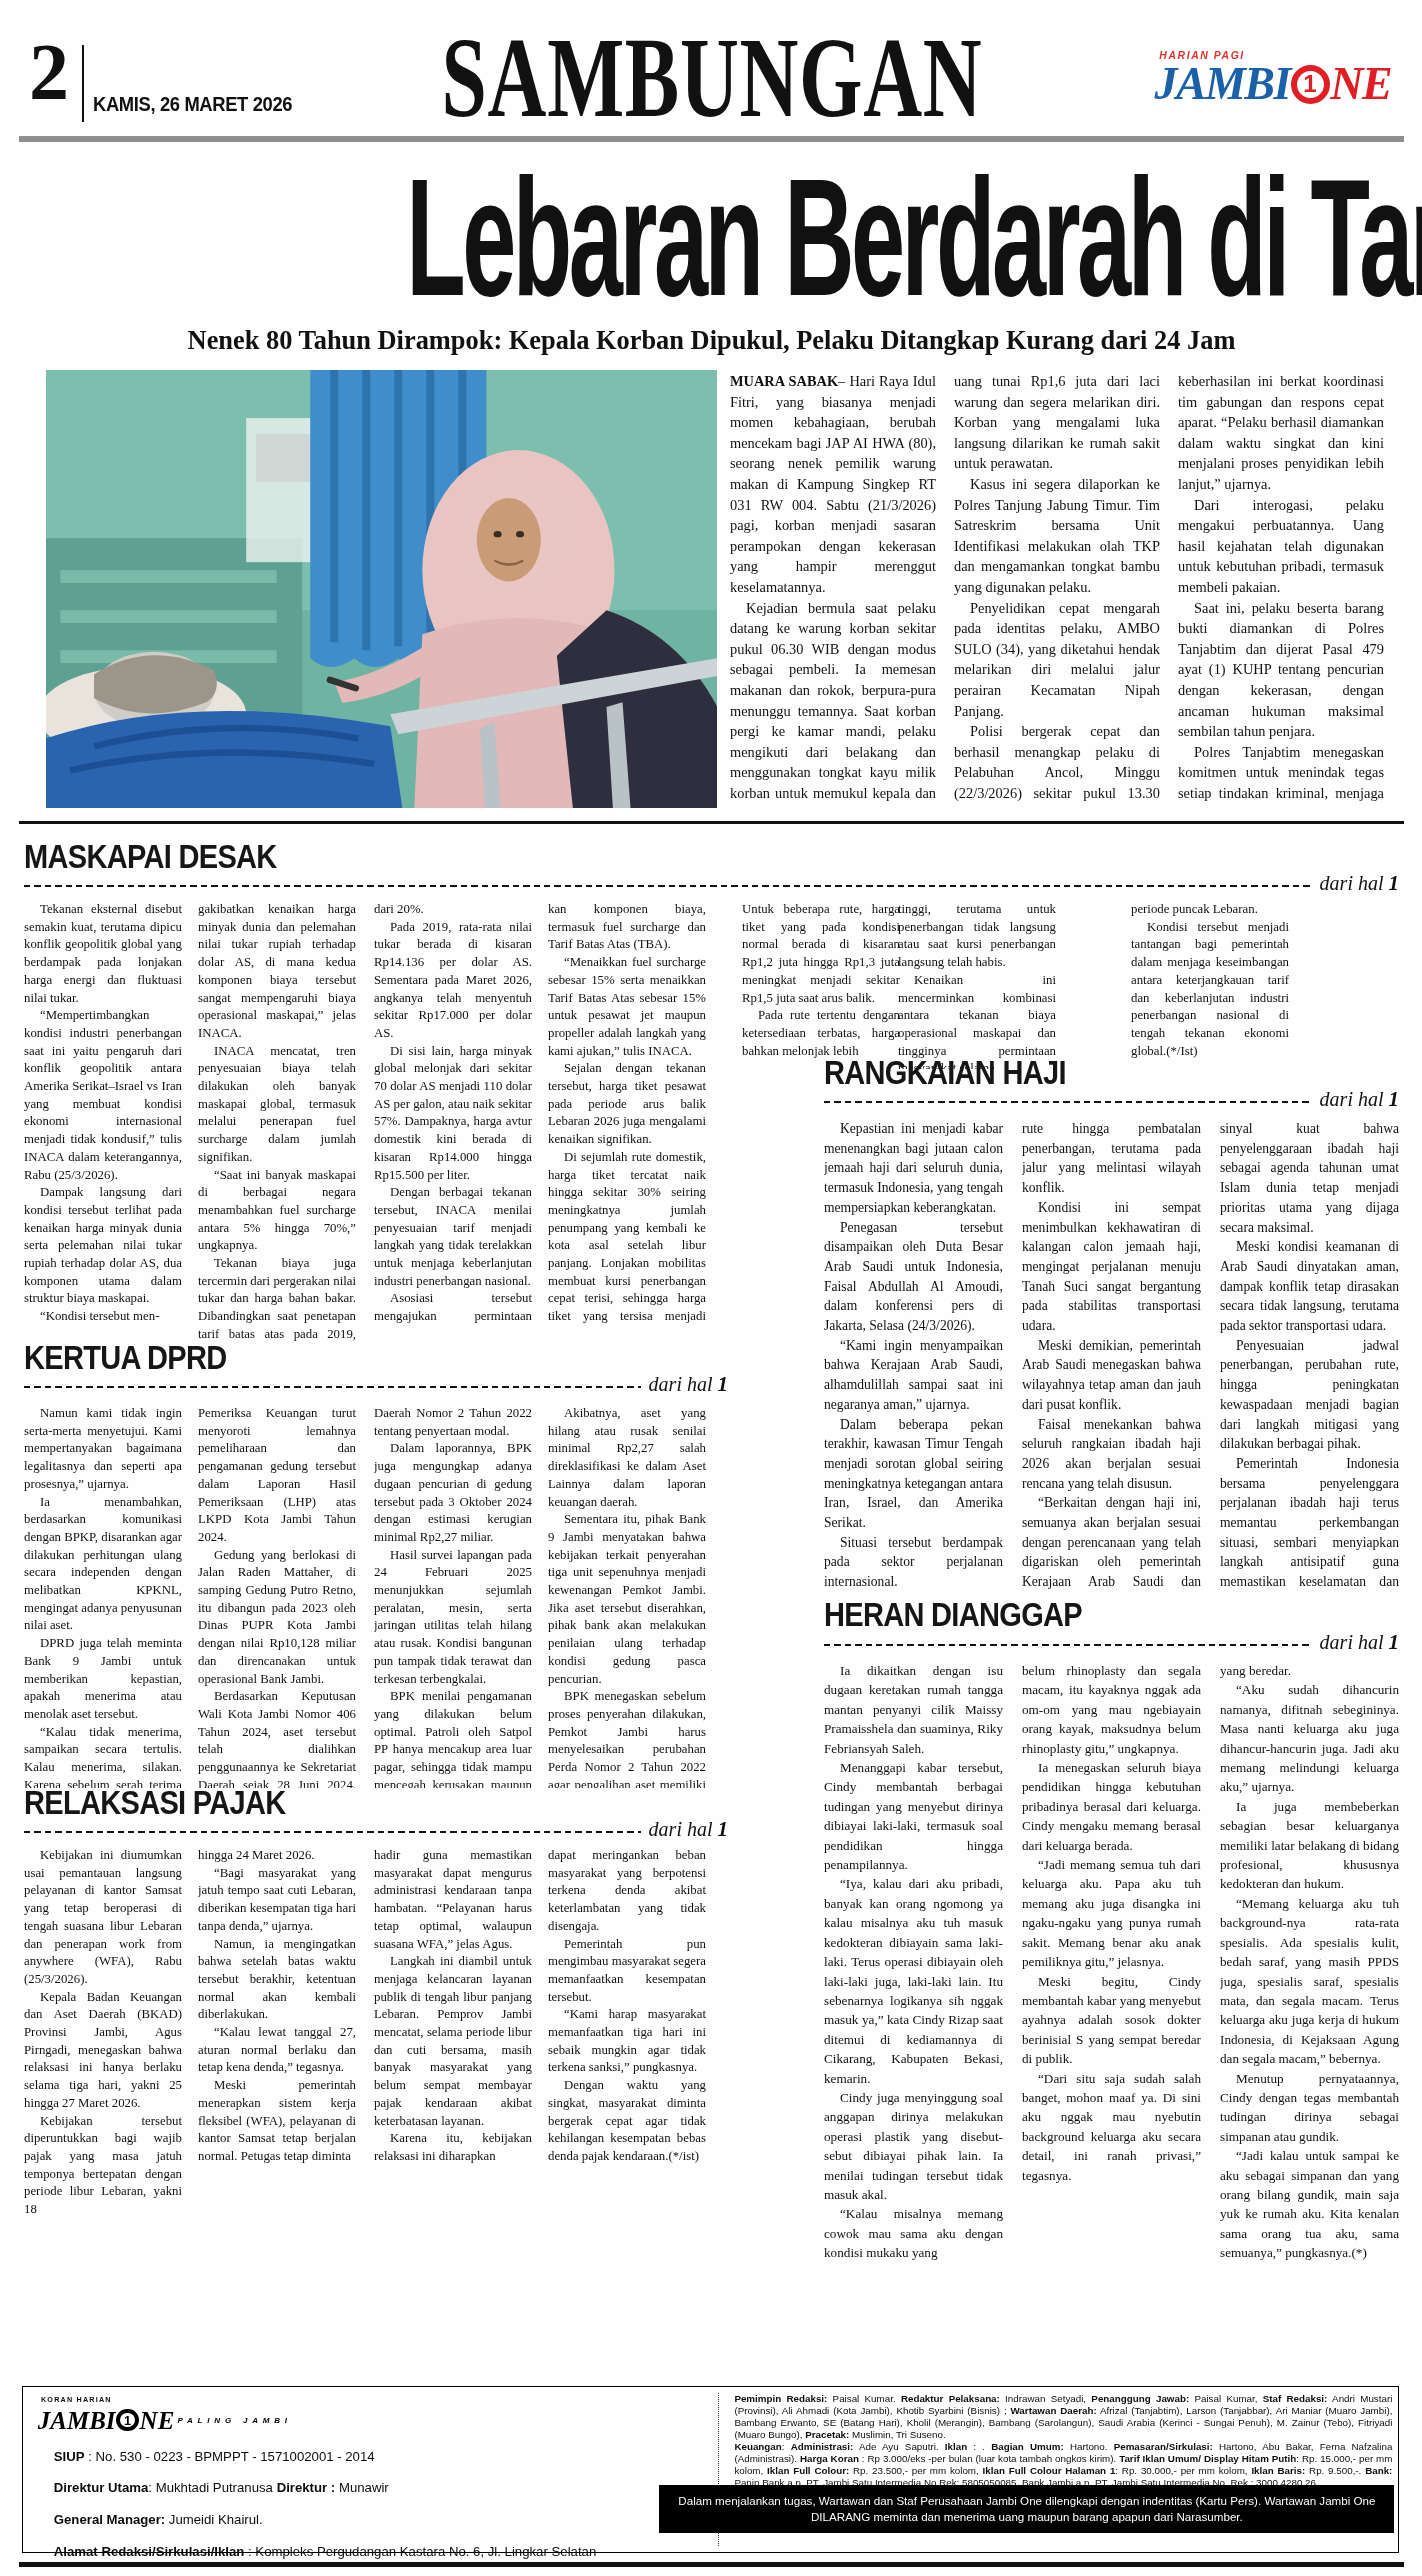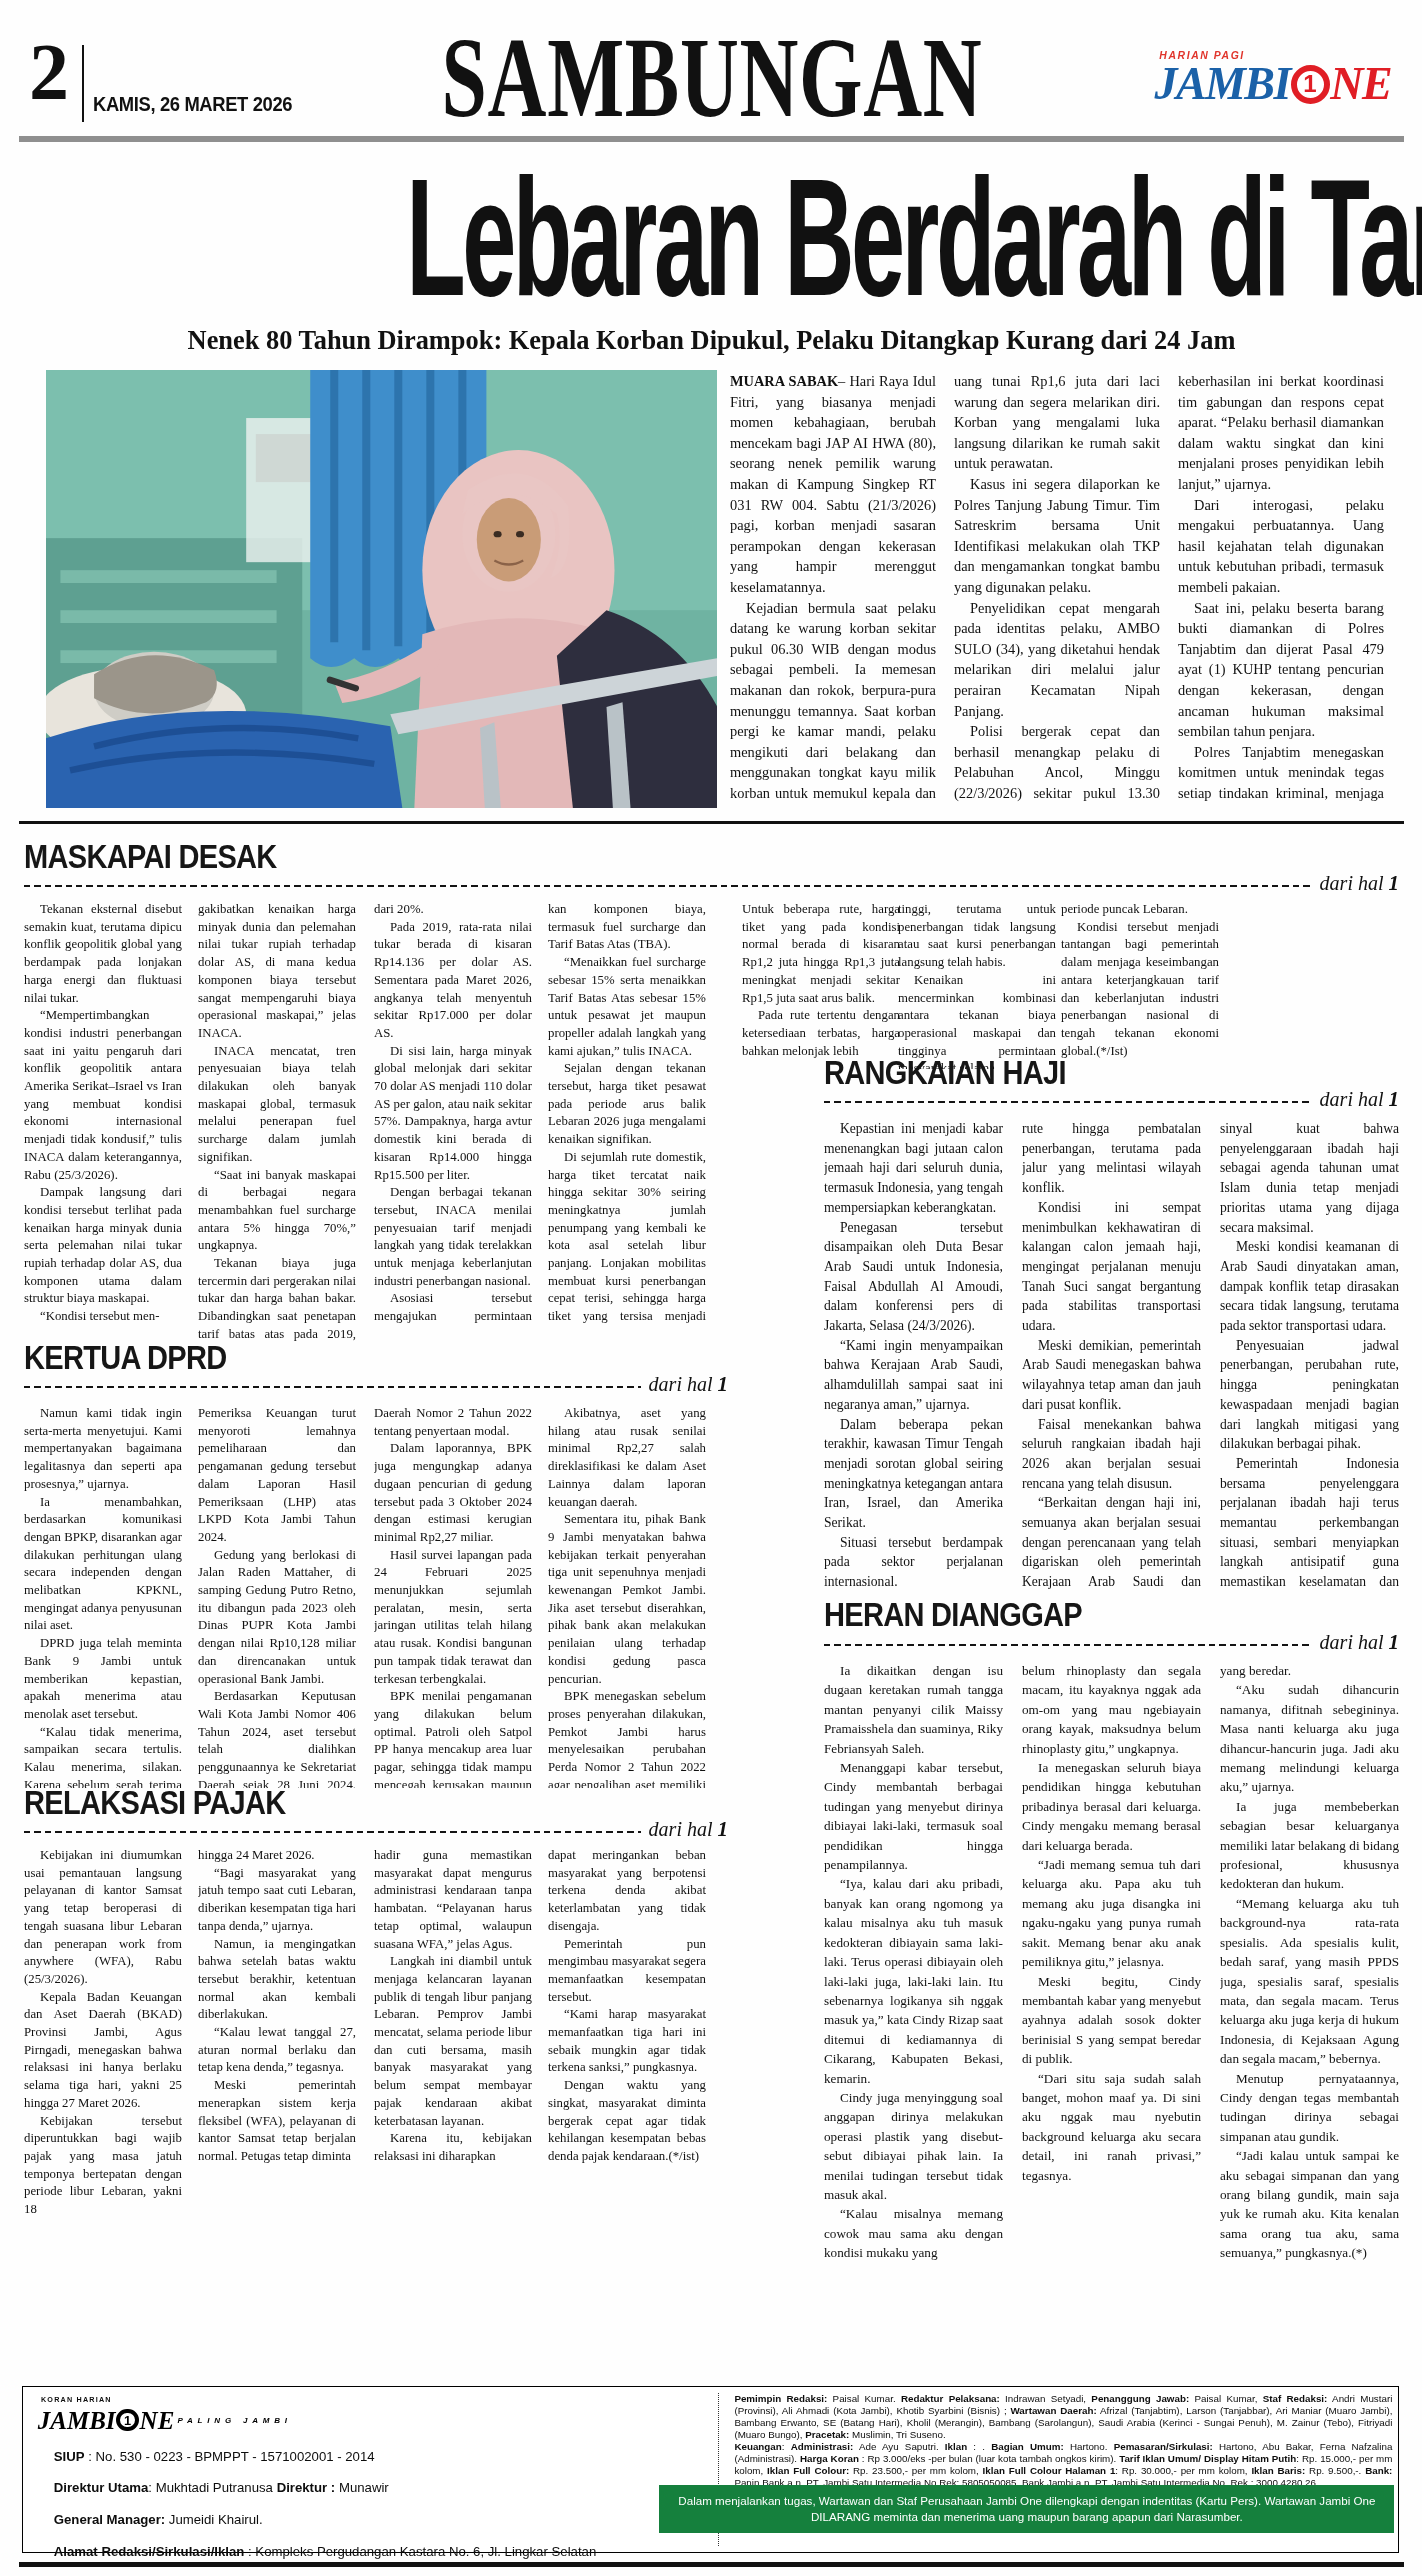--- a/index.html
+++ b/index.html
@@ -50,21 +50,21 @@
   
   .photo{overflow:hidden;background:#5c9f90;}
   
   .footbox{border:1.6px solid #000;background:#fff;}
   .fleft{position:absolute;left:14.4px;top:4.8px;width:676px;font-family:"Liberation Sans",sans-serif;
         font-size:13.2px;line-height:15.7px;color:#0d0d0d;}
   .fleft .line{margin:16px;}
   .fdots{position:absolute;left:695px;top:6.4px;bottom:6.4px;width:0;border-left:1.6px dotted #333;}
   .fright{position:absolute;left:711px;top:6.4px;width:658px;font-family:"Liberation Sans",sans-serif;
         font-size:9.8px;line-height:12px;color:#0d0d0d;text-align:justify;}
-  .fnotice{position:absolute;left:636px;top:98px;width:735px;background:#15803d;color:#fff;
+  .fnotice{position:absolute;left:636px;top:98px;width:735px;background:#000000;color:#fff;
         font-family:"Liberation Sans",sans-serif;font-size:11.6px;line-height:16px;text-align:center;
         padding:8px 11.2px;box-sizing:border-box;}
   .flogo{margin-bottom:13px;}
   .flogo .kh{font-family:"Liberation Sans",sans-serif;font-weight:bold;font-size:7.2px;letter-spacing:1.2px;margin-left:3.2px;}
   .flogo .row{display:flex;align-items:center;font-family:"Liberation Serif",serif;font-style:italic;
         font-weight:bold;font-size:25px;line-height:25px;color:#000;}
   .flogo .circ{display:inline-flex;align-items:center;justify-content:center;width:14.4px;height:14.4px;
         border:4px solid #000;border-radius:50%;font-size:12.8px;font-style:normal;
         font-family:"Liberation Sans",sans-serif;font-weight:bold;margin:0 0.8px;}
   .flogo .pj{font-family:"Liberation Sans",sans-serif;font-size:8px;letter-spacing:4.8px;margin-left:3.2px;}
@@ -190,21 +190,21 @@
       <p>Di sejumlah rute domestik, harga tiket tercatat naik hingga sekitar 30% seiring meningkatnya jumlah penumpang yang kembali ke kota asal setelah libur panjang. Lonjakan mobilitas membuat kursi penerbangan cepat terisi, sehingga harga tiket yang tersisa menjadi lebih tinggi.</p>
     </div>
   <div class="abs col bodycol" style="left:742px;top:901px;width:158px;height:178px;">
       <p class="noind">Untuk beberapa rute, harga tiket yang pada kondisi normal berada di kisaran Rp1,2 juta hingga Rp1,3 juta meningkat menjadi sekitar Rp1,5 juta saat arus balik.</p>
       <p>Pada rute tertentu dengan ketersediaan terbatas, harga bahkan melonjak lebih</p>
     </div>
   <div class="abs col bodycol" style="left:898px;top:901px;width:158px;height:168px;">
       <p class="noind">tinggi, terutama untuk penerbangan tidak langsung atau saat kursi penerbangan langsung telah habis.</p>
       <p>Kenaikan ini mencerminkan kombinasi antara tekanan biaya operasional maskapai dan tingginya permintaan masyarakat selama</p>
     </div>
-  <div class="abs col bodycol" style="left:1061px;top:901px;width:158px;height:168px;">
+  <div class="abs col bodycol" style="left:1131px;top:901px;width:158px;height:168px;">
       <p class="noind">periode puncak Lebaran.</p>
       <p>Kondisi tersebut menjadi tantangan bagi pemerintah dalam menjaga keseimbangan antara keterjangkauan tarif dan keberlanjutan industri penerbangan nasional di tengah tekanan ekonomi global.(*/Ist)</p>
     </div>
 
   <div class="abs sectitle" style="left:824px;top:1055px;">RANGKAIAN HAJI</div>
   <div class="abs dashline" style="left:824px;top:1101px;width:575px;">
     <span class="fromtag"><span>dari hal </span><b>1</b></span>
   </div>
   <div class="abs col hajicol" style="left:824px;top:1119px;width:179px;height:472px;">
       <p>Kepastian ini menjadi kabar menenangkan bagi jutaan calon jemaah haji dari seluruh dunia, termasuk Indonesia, yang tengah mempersiapkan keberangkatan.</p>

